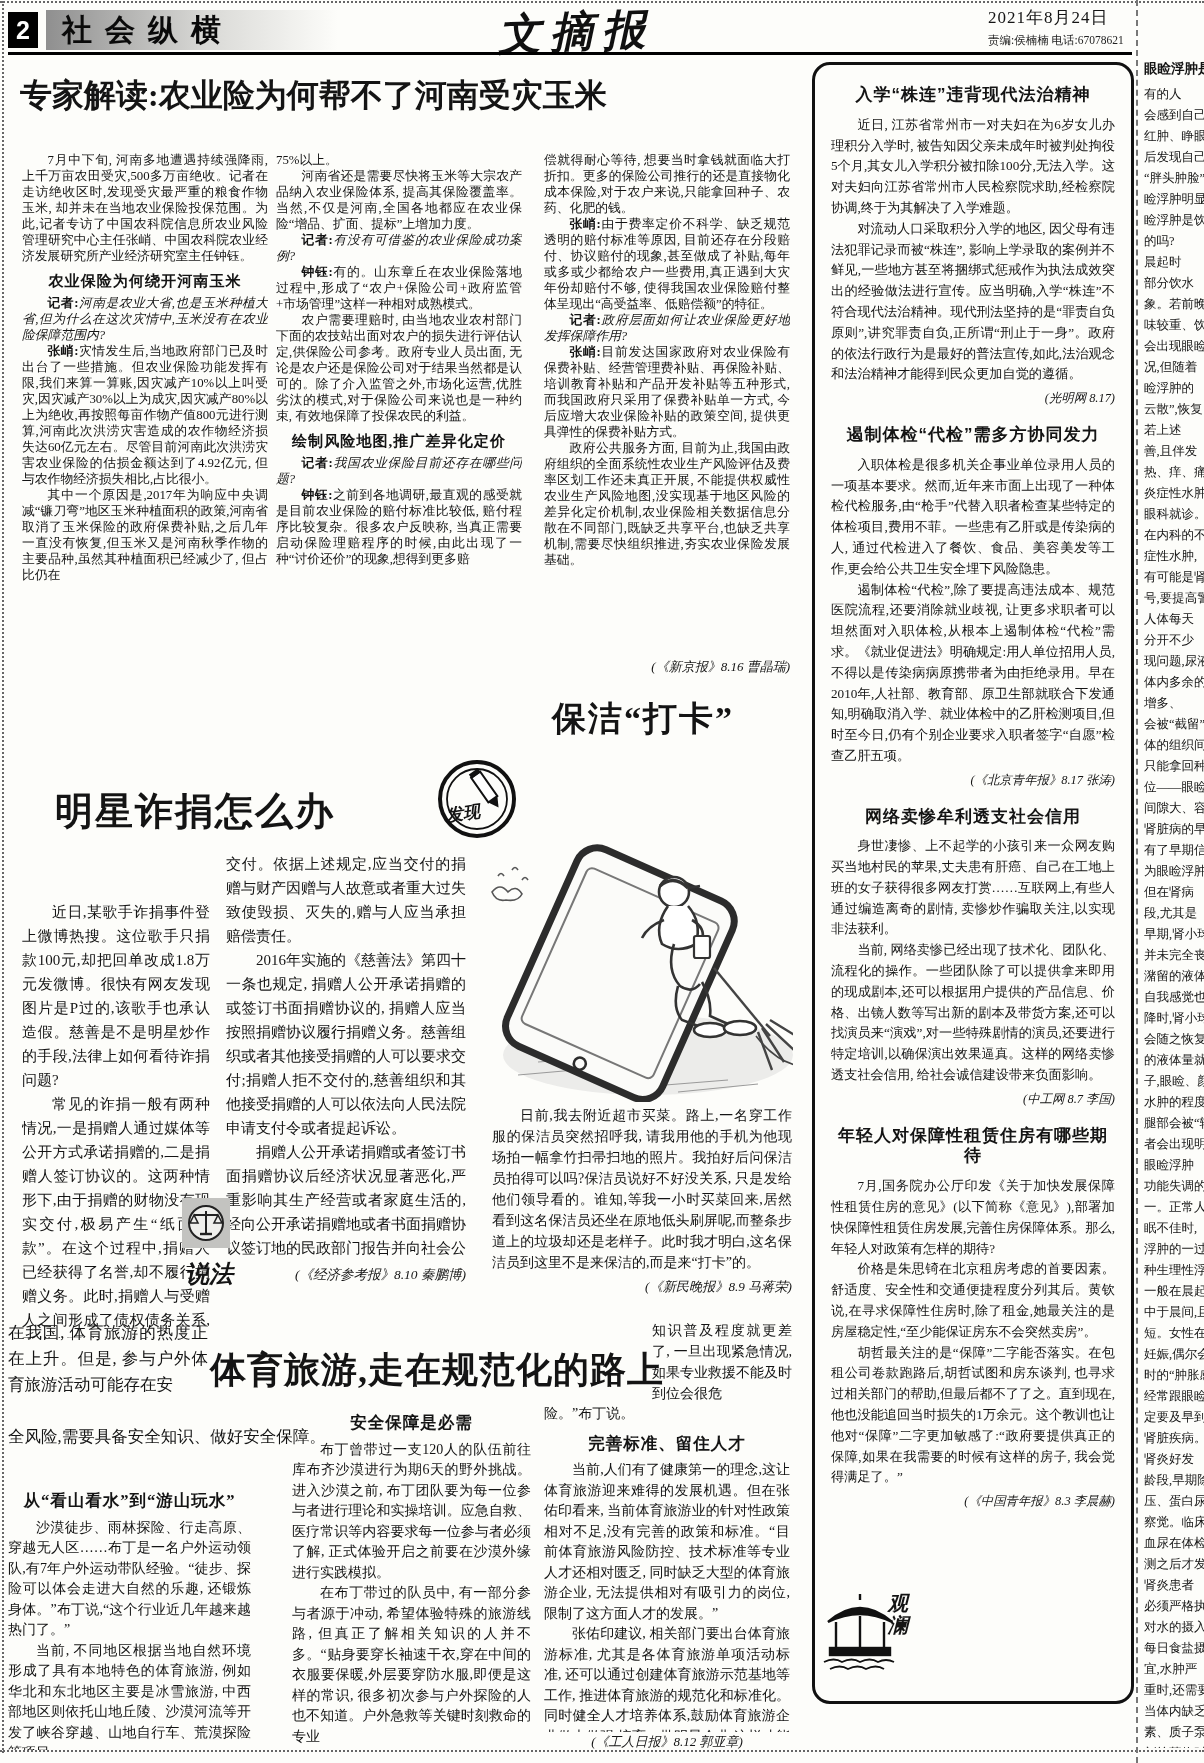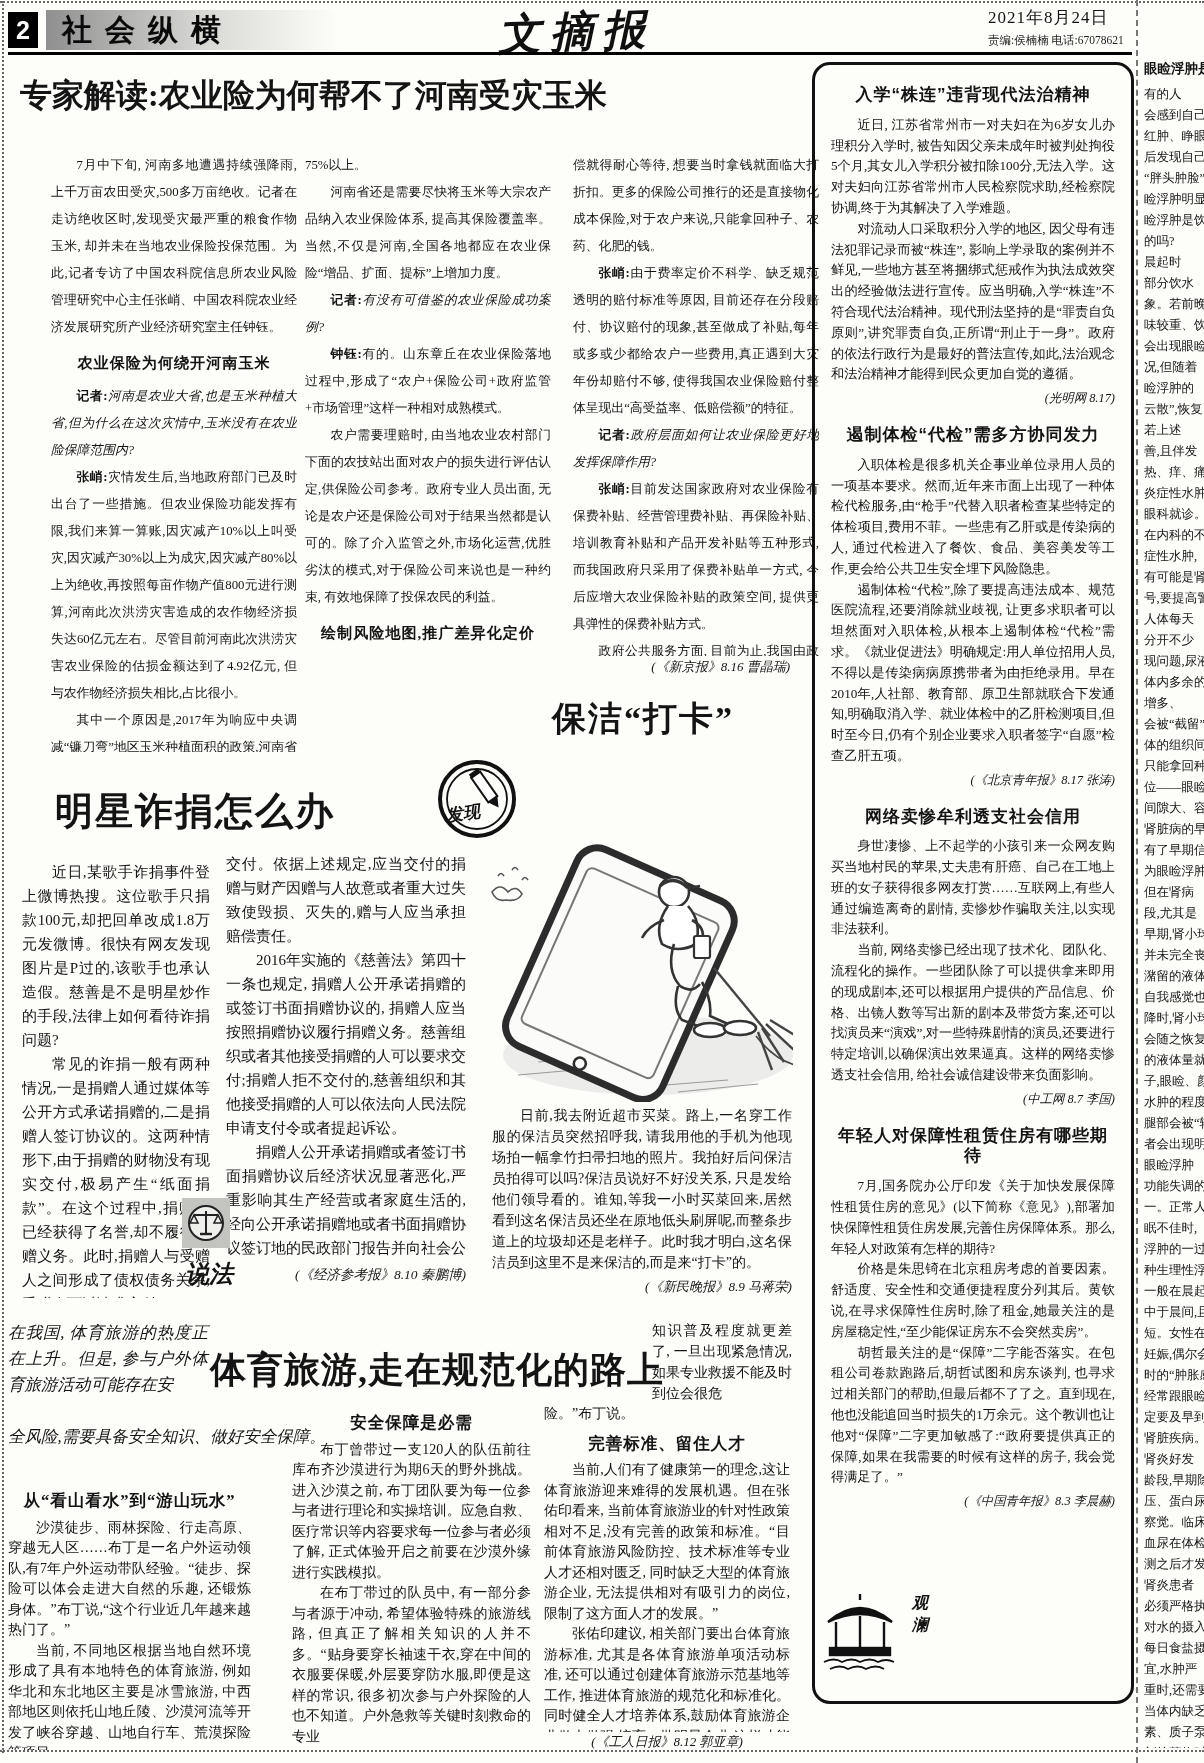--- a/index.html
+++ b/index.html
@@ -33,49 +33,49 @@
   .para.ind{text-indent:2em;}
   .para.cont{text-indent:0;}
   .para.qa{font-style:italic;text-indent:2em;}
   .para.sub{font-weight:bold;text-align:center;text-indent:0;font-size:1.18em;
     margin:9px 0 6px;letter-spacing:1px;}
   .para.attr{text-align:right;text-indent:0;font-style:italic;font-size:0.94em;margin-top:3px;}
   .para b{font-weight:bold;font-style:normal;}
   
   .a1-headline{left:20px;top:74px;width:772px;font-size:32px;font-weight:800;
     text-align:left;white-space:nowrap;letter-spacing:0px;}
-  .a1col{font-size:12.8px;line-height:27px;margin-left:29px;}
+  .a1col{font-size:12.8px;line-height:16px;}
   .attr-abs{position:absolute;font-style:italic;text-align:right;font-size:13px;}
   .a2-title{left:55px;top:786px;width:330px;font-size:38px;font-weight:800;
     text-align:left;white-space:nowrap;letter-spacing:2px;}
   .a2col{font-size:15px;line-height:24px;}
   .cleaner-title{left:552px;top:696px;width:255px;font-size:34px;font-weight:800;
     white-space:nowrap;letter-spacing:2px;}
   .cleaner-body{left:492px;top:1105px;width:300px;font-size:14px;line-height:21px;}
   .a3col{font-size:14px;line-height:20.5px;}
-  .a3-intro{font-size:16.5px;line-height:26px;text-align:justify;font-style:italic;}
+  .a3-intro{font-size:16.5px;line-height:26px;text-align:justify;}
   .a3-title{left:210px;top:1346px;font-size:36px;font-weight:800;white-space:nowrap;
     letter-spacing:1px;}
   
   .newsbox{left:812px;top:62px;width:322px;height:1642px;border:3px solid #111;
     border-radius:18px;padding:12px 16px 10px;box-sizing:border-box;overflow:hidden;}
   .box-article{margin-bottom:16px;font-size:13.2px;line-height:20.8px;}
   .box-title{font-family:"Liberation Sans","DejaVu Sans",sans-serif;font-weight:bold;
     font-size:17px;text-align:center;margin:8px 0 9px;letter-spacing:1px;}
   
   .stamp-faxian{left:436px;top:758px;width:82px;height:82px;}
   .stamp-faxian .label{position:absolute;left:10px;top:44px;font-weight:bold;font-size:17px;
     font-style:italic;transform:rotate(-8deg);}
   .stamp-shuofa{left:182px;top:1198px;width:54px;height:86px;}
   .stamp-shuofa .box{width:48px;height:50px;background:#c3c3c0;display:flex;
     align-items:center;justify-content:center;}
   .stamp-shuofa .label{display:block;text-align:center;font-weight:bold;font-size:24px;
     font-style:italic;margin-top:10px;}
   .stamp-guanlan{left:822px;top:1592px;width:130px;height:96px;}
-  .stamp-guanlan .label{position:absolute;left:90px;top:0;font-weight:bold;font-size:16px;
+  .stamp-guanlan .label{position:absolute;left:66px;top:0;font-weight:bold;font-size:20px;
     font-style:italic;line-height:22px;width:24px;}
   
   .health{left:1144px;top:60px;width:60px;height:1688px;overflow:hidden;}
   .health-title{font-weight:bold;font-size:13.5px;white-space:nowrap;height:24px;}
   .frag{margin:0;white-space:nowrap;overflow:hidden;height:21px;line-height:21px;
     font-size:12.5px;}
   svg{display:block;}
 </style>
 </head>
 <body>
@@ -116,21 +116,21 @@
   <div class="col a1col" style="left:544px;top:152px;width:246px;height:504px;">
       <p class="para cont">偿就得耐心等待, 想要当时拿钱就面临大打折扣。更多的保险公司推行的还是直接物化成本保险,对于农户来说,只能拿回种子、农药、化肥的钱。</p>
       <p class="para ind"><b>张峭:</b>由于费率定价不科学、缺乏规范透明的赔付标准等原因, 目前还存在分段赔付、协议赔付的现象,甚至做成了补贴,每年或多或少都给农户一些费用,真正遇到大灾年份却赔付不够, 使得我国农业保险赔付整体呈现出“高受益率、低赔偿额”的特征。</p>
       <p class="para qa"><b>记者:</b>政府层面如何让农业保险更好地发挥保障作用?</p>
       <p class="para ind"><b>张峭:</b>目前发达国家政府对农业保险有保费补贴、经营管理费补贴、再保险补贴、培训教育补贴和产品开发补贴等五种形式, 而我国政府只采用了保费补贴单一方式, 今后应增大农业保险补贴的政策空间, 提供更具弹性的保费补贴方式。</p>
       <p class="para ind">政府公共服务方面, 目前为止,我国由政府组织的全面系统性农业生产风险评估及费率区划工作还未真正开展, 不能提供权威性农业生产风险地图,没实现基于地区风险的差异化定价机制,农业保险相关数据信息分散在不同部门,既缺乏共享平台,也缺乏共享机制,需要尽快组织推进,夯实农业保险发展基础。</p>
     </div>
   <div class="attr-abs" style="left:544px;top:658px;width:246px;">(《新京报》8.16 曹晶瑞)</div>
 
   <div class="abs a2-title">明星诈捐怎么办</div>
-  <div class="col a2col" style="left:22px;top:860px;width:188px;height:438px;">
+  <div class="col a2col" style="left:22px;top:900px;width:188px;height:438px;">
       <p class="para ind">近日,某歌手诈捐事件登上微博热搜。这位歌手只捐款100元,却把回单改成1.8万元发微博。很快有网友发现图片是P过的,该歌手也承认造假。慈善是不是明星炒作的手段,法律上如何看待诈捐问题?</p>
       <p class="para ind">常见的诈捐一般有两种情况,一是捐赠人通过媒体等公开方式承诺捐赠的,二是捐赠人签订协议的。这两种情形下,由于捐赠的财物没有现实交付,极易产生“纸面捐款”。在这个过程中,捐赠人已经获得了名誉,却不履行捐赠义务。此时,捐赠人与受赠人之间形成了债权债务关系,受赠人可以请求交付。</p>
     </div>
   <div class="col a2col" style="left:226px;top:852px;width:240px;height:412px;">
       <p class="para cont">交付。依据上述规定,应当交付的捐赠与财产因赠与人故意或者重大过失致使毁损、灭失的,赠与人应当承担赔偿责任。</p>
       <p class="para ind">2016年实施的《慈善法》第四十一条也规定, 捐赠人公开承诺捐赠的或签订书面捐赠协议的, 捐赠人应当按照捐赠协议履行捐赠义务。慈善组织或者其他接受捐赠的人可以要求交付;捐赠人拒不交付的,慈善组织和其他接受捐赠的人可以依法向人民法院申请支付令或者提起诉讼。</p>
       <p class="para ind">捐赠人公开承诺捐赠或者签订书面捐赠协议后经济状况显著恶化,严重影响其生产经营或者家庭生活的,经向公开承诺捐赠地或者书面捐赠协议签订地的民政部门报告并向社会公开说明情况后, 可以不再履行捐赠义务。</p>
     </div>
   <div class="attr-abs" style="left:226px;top:1266px;width:240px;font-size:13.5px;">(《经济参考报》8.10 秦鹏博)</div>
 

